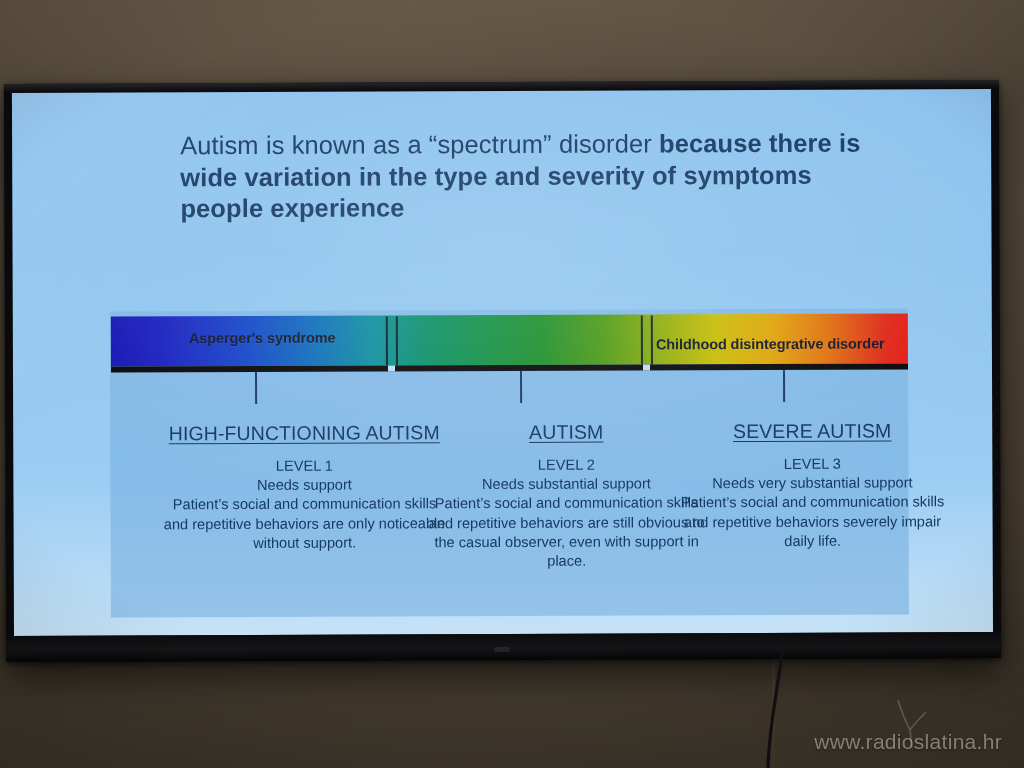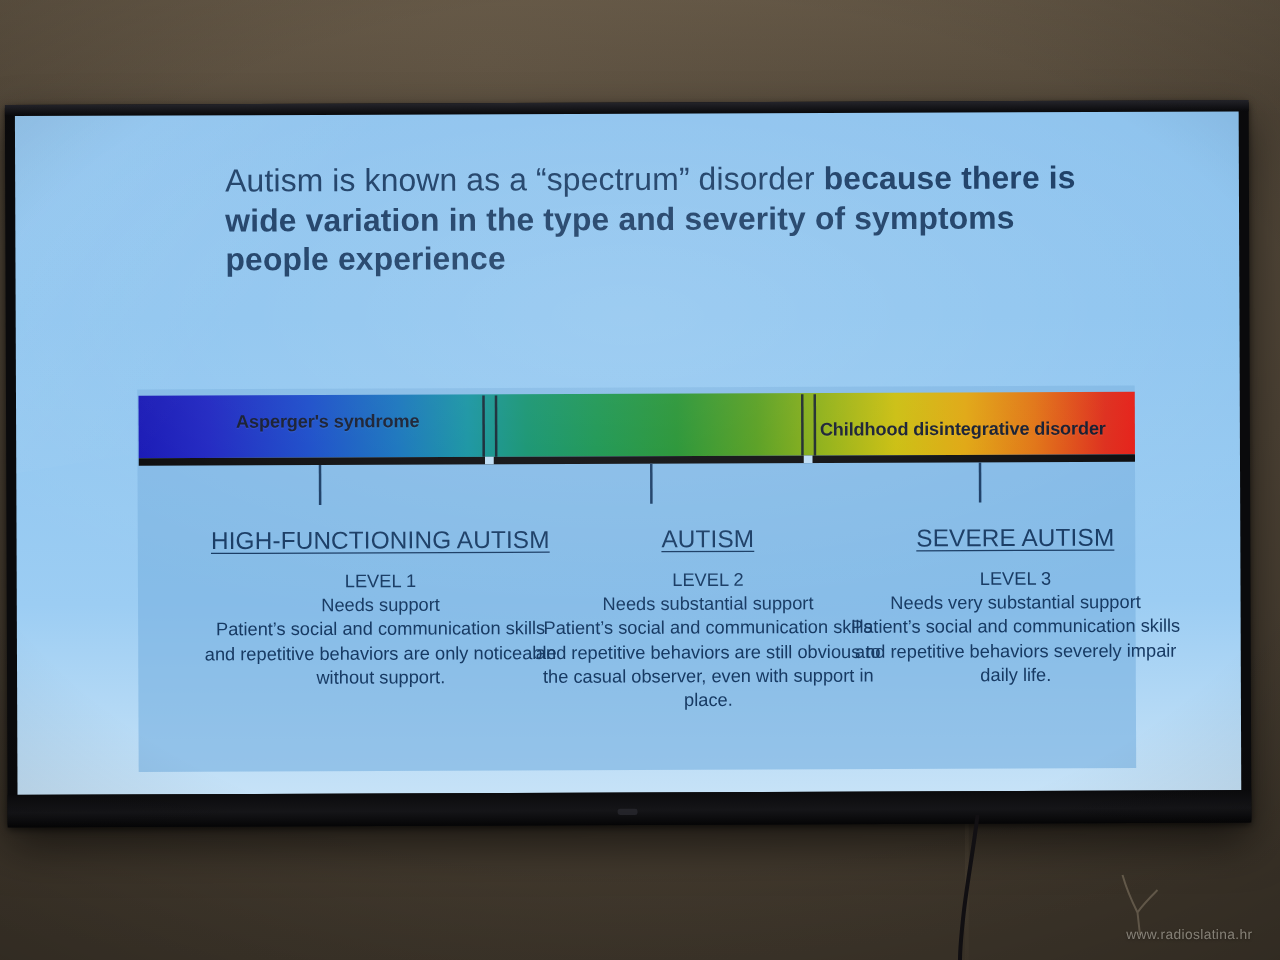--- a/index.html
+++ b/index.html
@@ -139,21 +139,21 @@
   .col-body{
     margin-top:12px;
     font-size:14.6px;line-height:19.2px;font-weight:400;
   }
 
   
   .cable{position:absolute;left:760px;top:652px;width:60px;height:116px;}
   .watermark{
     position:absolute;right:22px;bottom:14px;
     color:rgba(215,210,200,.52);
-    font-size:11px;letter-spacing:.3px;
+    font-size:21px;letter-spacing:.3px;
     text-shadow:0 1px 2px rgba(0,0,0,.35);
   }
 </style>
 </head>
 <body>
 
 <div id="scene">
 
   <div class="wall"></div>
   <div class="wall-sheen"></div>

